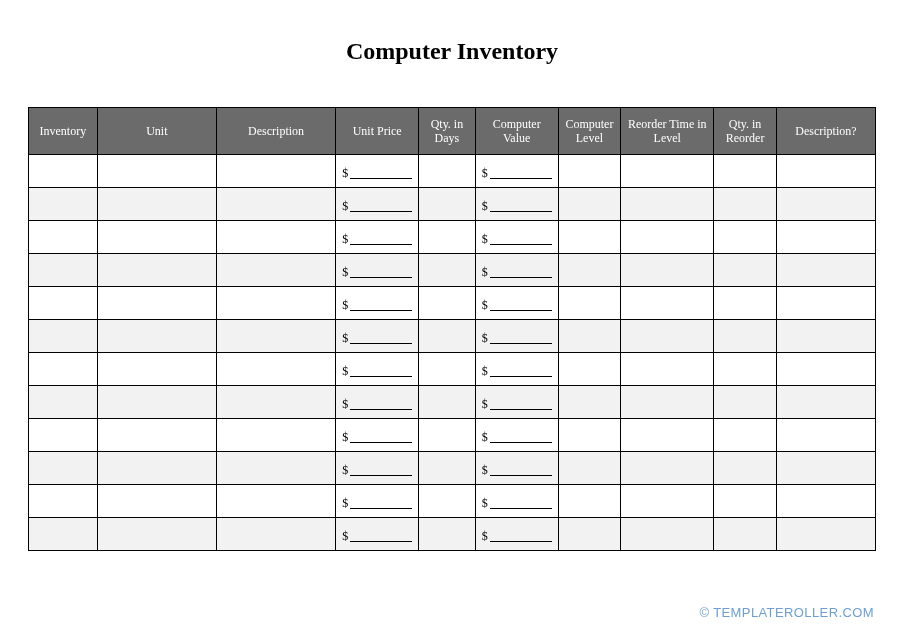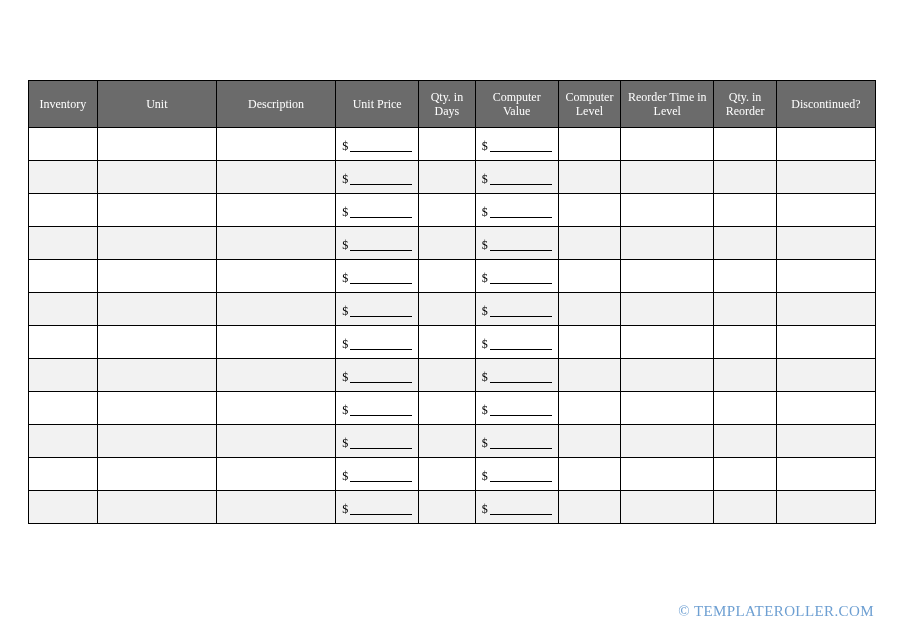--- a/index.html
+++ b/index.html
@@ -74,34 +74,35 @@
   col.c-invvalue     { width: 82px; }
   col.c-reorderlvl   { width: 62px; }
   col.c-reordertime  { width: 92px; }
   col.c-qtyreorder   { width: 62px; }
   col.c-discontinued { width: 98px; }
 
   .footer {
     position: absolute;
     bottom: 20px;
     right: 30px;
-    font-family: Liberation Serif, serif;
-    font-size: 15px;
+    font-family: Liberation Sans, sans-serif;
+    font-size: 13px;
     color: #6d9fd2;
     letter-spacing: 0.4px;
     text-align: center;
   }
   .footer .copy {
     color: #6d9fd2;
   }
 </style>
 </head>
 <body>
 
 <div class="page">
+  <h1 class="title">Computer Inventory</h1>
 
   <table class="inv">
     <colgroup>
       <col class="c-inventory">
         <col class="c-name">
         <col class="c-description">
       <col class="c-unitprice">
         <col class="c-qtystock">
         <col class="c-invvalue">
       <col class="c-reorderlvl">
@@ -113,21 +114,21 @@
       <tr>
         <th>Inventory</th>
         <th>Unit</th>
         <th>Description</th>
         <th>Unit Price</th>
         <th>Qty. in Days</th>
         <th>Computer Value</th>
         <th>Computer Level</th>
         <th>Reorder Time in Level</th>
         <th>Qty. in Reorder</th>
-        <th>Discontinued?</th>
+        <th>Description?</th>
       </tr>
     </thead>
     <tbody id="inv-body">
     <tr>
           <td></td>
           <td></td>
           <td></td>
           <td>
             <div class="money">
               <span class="sym">$</span>

